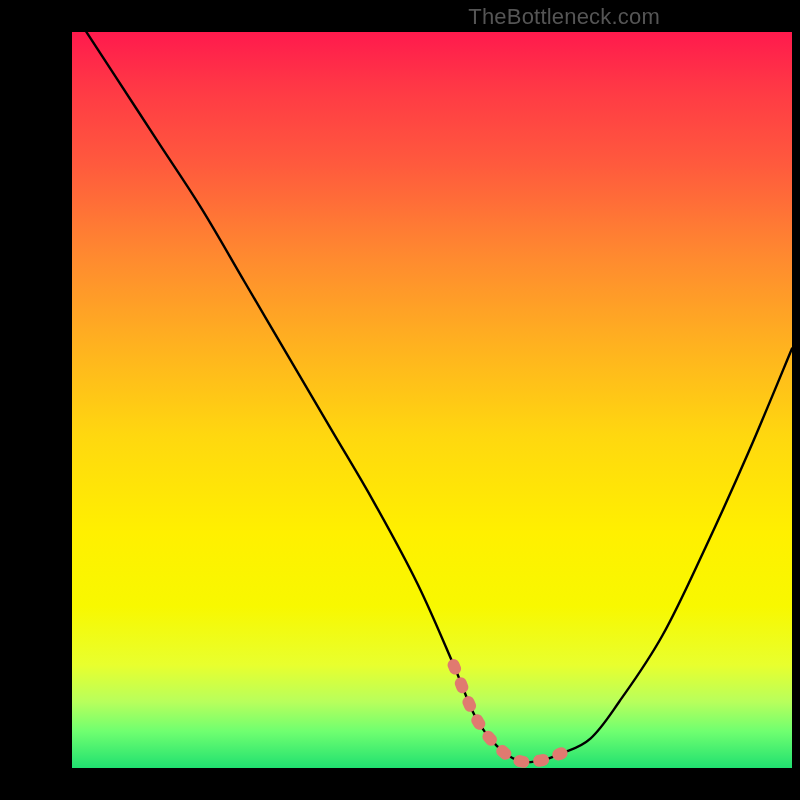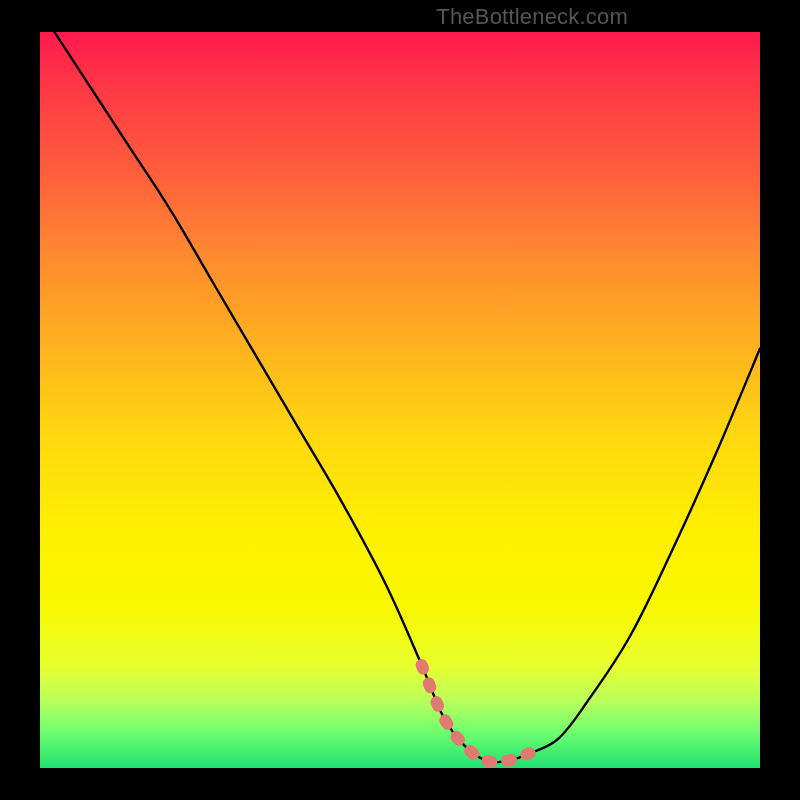--- a/index.html
+++ b/index.html
@@ -9,20 +9,21 @@
     height: 800px;
     background: #000;
     overflow: hidden;
     font-family: Arial, Helvetica, sans-serif;
   }
   .frame {
     position: relative;
     width: 640px;
     height: 800px;
     background: #000;
+    margin-left: 32px;
   }
   .watermark {
     position: absolute;
     top: 4px;
     right: 12px;
     color: #555;
     font-size: 22px;
     font-weight: 500;
     z-index: 50;
     letter-spacing: 0.2px;

